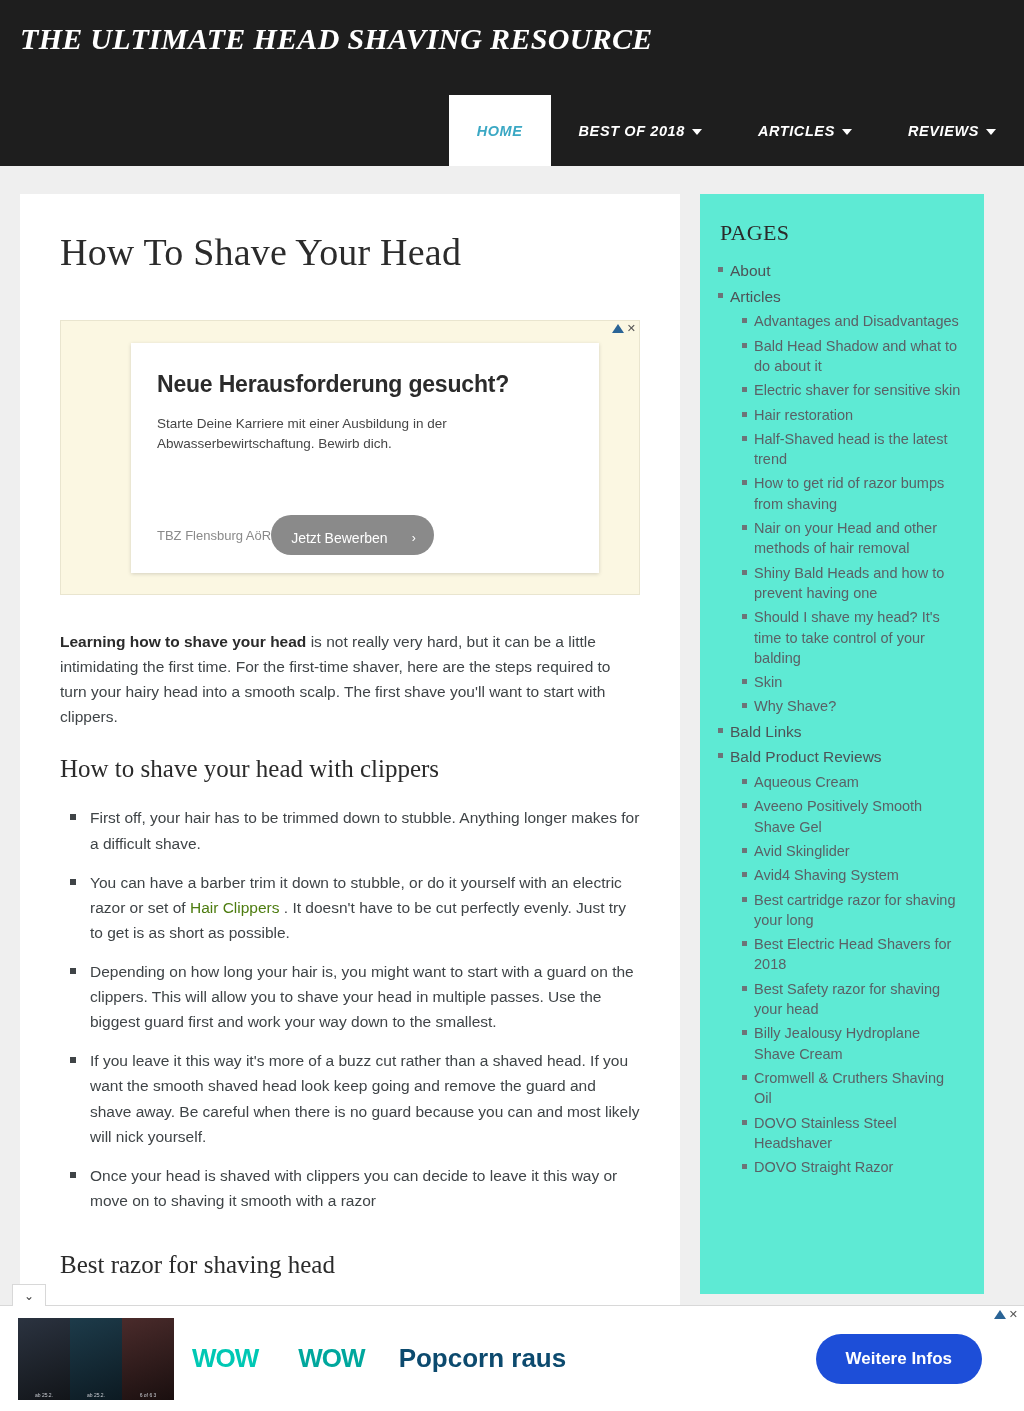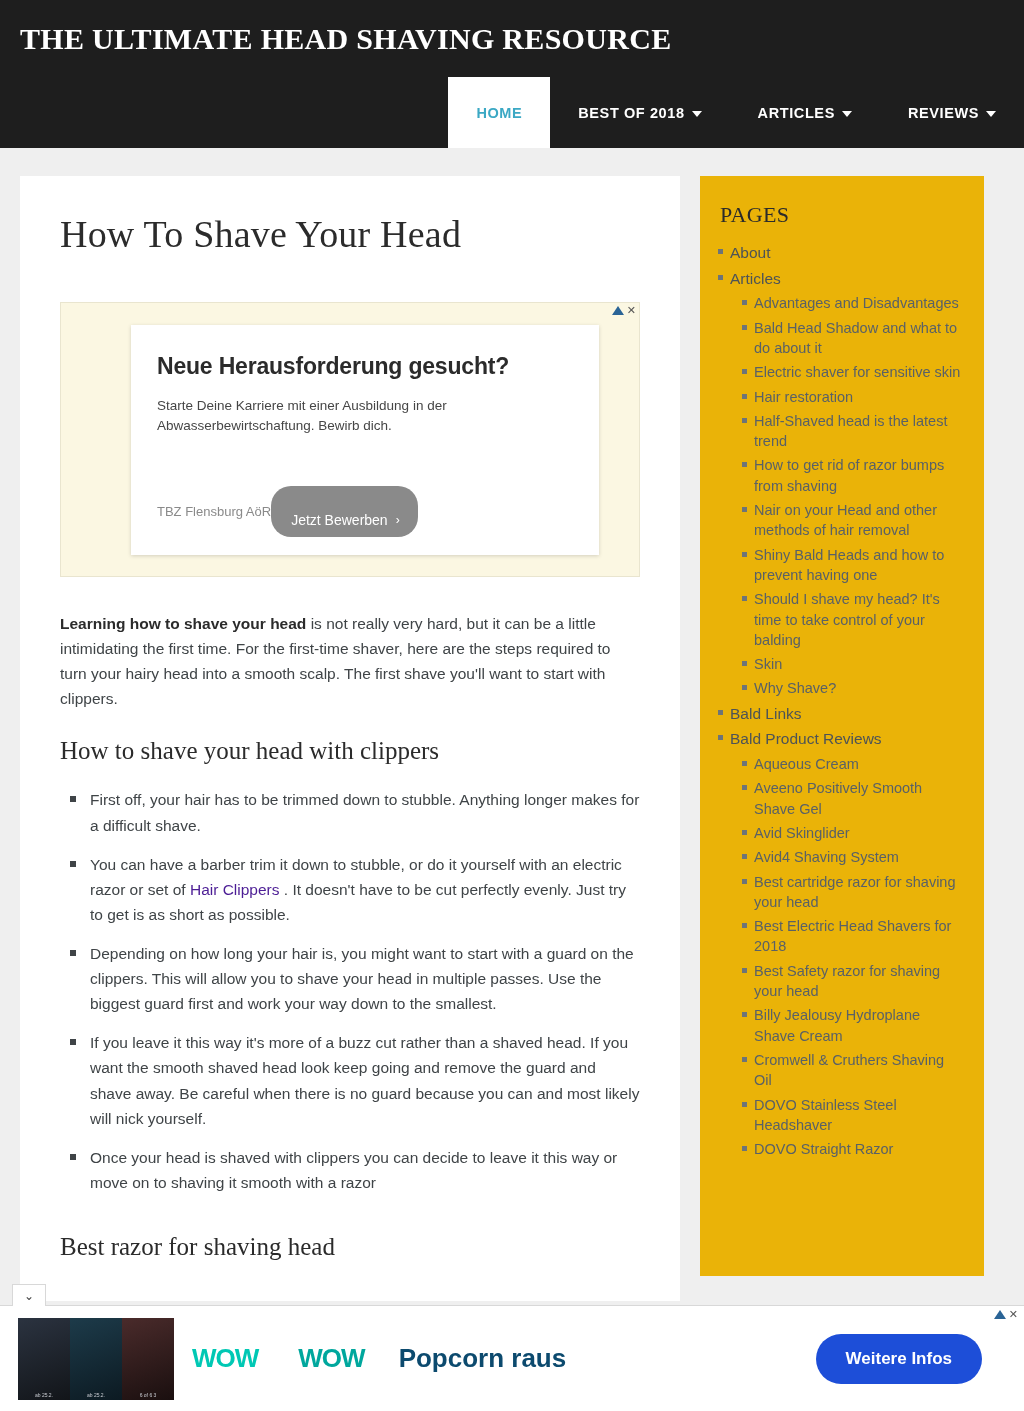--- a/index.html
+++ b/index.html
@@ -7,22 +7,23 @@
     margin: 0; padding: 0;
     width: 1024px; height: 1411px;
     background: #efefef;
     font-family: "Liberation Sans", sans-serif;
     overflow: hidden;
   }
 
   
   .site-header {
     background: #1e1e1e;
-    height: 148px;
-    position: relative;
+    height: 166px;
+    position: relative;
+    font-style: italic;
   }
   .site-title {
     color: #ffffff;
     font-family: "Liberation Serif", serif;
     font-size: 30px;
     font-weight: 700;
     letter-spacing: 0.3px;
     padding: 22px 0 0 20px;
     margin: 0;
   }
@@ -66,21 +67,21 @@
     gap: 20px;
   }
   .content-card {
     width: 660px;
     background: #ffffff;
     padding: 36px 40px 40px 40px;
     min-height: 1100px;
   }
   .sidebar {
     width: 284px;
-    background: #eab308;
+    background: #5eead4;
     padding: 26px 20px 30px 8px;
     min-height: 1100px;
   }
 
   
   h1.entry-title {
     font-family: "Liberation Serif", serif;
     font-size: 38px;
     font-weight: 400;
     color: #2b2b2b;
@@ -139,25 +140,25 @@
     position: absolute;
     left: 26px; right: 20px; bottom: 18px;
     display: flex;
     align-items: center;
   }
   .ad-advertiser { font-size: 13px; color: #8a8a8a; }
   .ad-cta {
     background: #8a8a8a;
     color: #ffffff;
     border-radius: 20px;
-    padding: 26px 18px 9px 20px;
+    padding: 15px 18px 9px 20px;
     font-size: 14px;
     display: flex;
     align-items: center;
-    gap: 8px;
+    gap: 24px;
     cursor: pointer;
   }
   .ad-cta .chev { font-size: 12px; }
 
   p.intro, .para {
     font-size: 15.5px;
     line-height: 1.62;
     color: #3f4447;
     margin: 0 0 26px 0;
   }
@@ -184,21 +185,21 @@
     margin-bottom: 14px;
     padding-left: 8px;
   }
   ul.steps li::before {
     content: "";
     position: absolute;
     left: -12px; top: 9px;
     width: 6px; height: 6px;
     background: #3f4447;
   }
-  a.inline-link { color: #4c1d95; text-decoration: none; }
+  a.inline-link { color: #4d7c0f; text-decoration: none; }
 
   
   .sidebar h3 {
     font-family: "Liberation Serif", serif;
     font-size: 22px;
     font-weight: 400;
     color: #2b2b2b;
     margin: 0 0 14px 12px;
     letter-spacing: 0.3px;
   }
@@ -424,21 +425,21 @@
         <a class="top" href="#">Bald Links</a>
       </li>
 
       <li>
         <a class="top" href="#">Bald Product Reviews</a>
         <ul>
           <li><a href="#">Aqueous Cream</a></li>
           <li><a href="#">Aveeno Positively Smooth Shave Gel</a></li>
           <li><a href="#">Avid Skinglider</a></li>
           <li><a href="#">Avid4 Shaving System</a></li>
-          <li><a href="#">Best cartridge razor for shaving your head</a></li>
+          <li><a href="#">Best cartridge razor for shaving your long</a></li>
           <li><a href="#">Best Electric Head Shavers for 2018</a></li>
           <li><a href="#">Best Safety razor for shaving your head</a></li>
           <li><a href="#">Billy Jealousy Hydroplane Shave Cream</a></li>
           <li><a href="#">Cromwell &amp; Cruthers Shaving Oil</a></li>
           <li><a href="#">DOVO Stainless Steel Headshaver</a></li>
           <li><a href="#">DOVO Straight Razor</a></li>
         </ul>
       </li>
     </ul>
   </aside>

